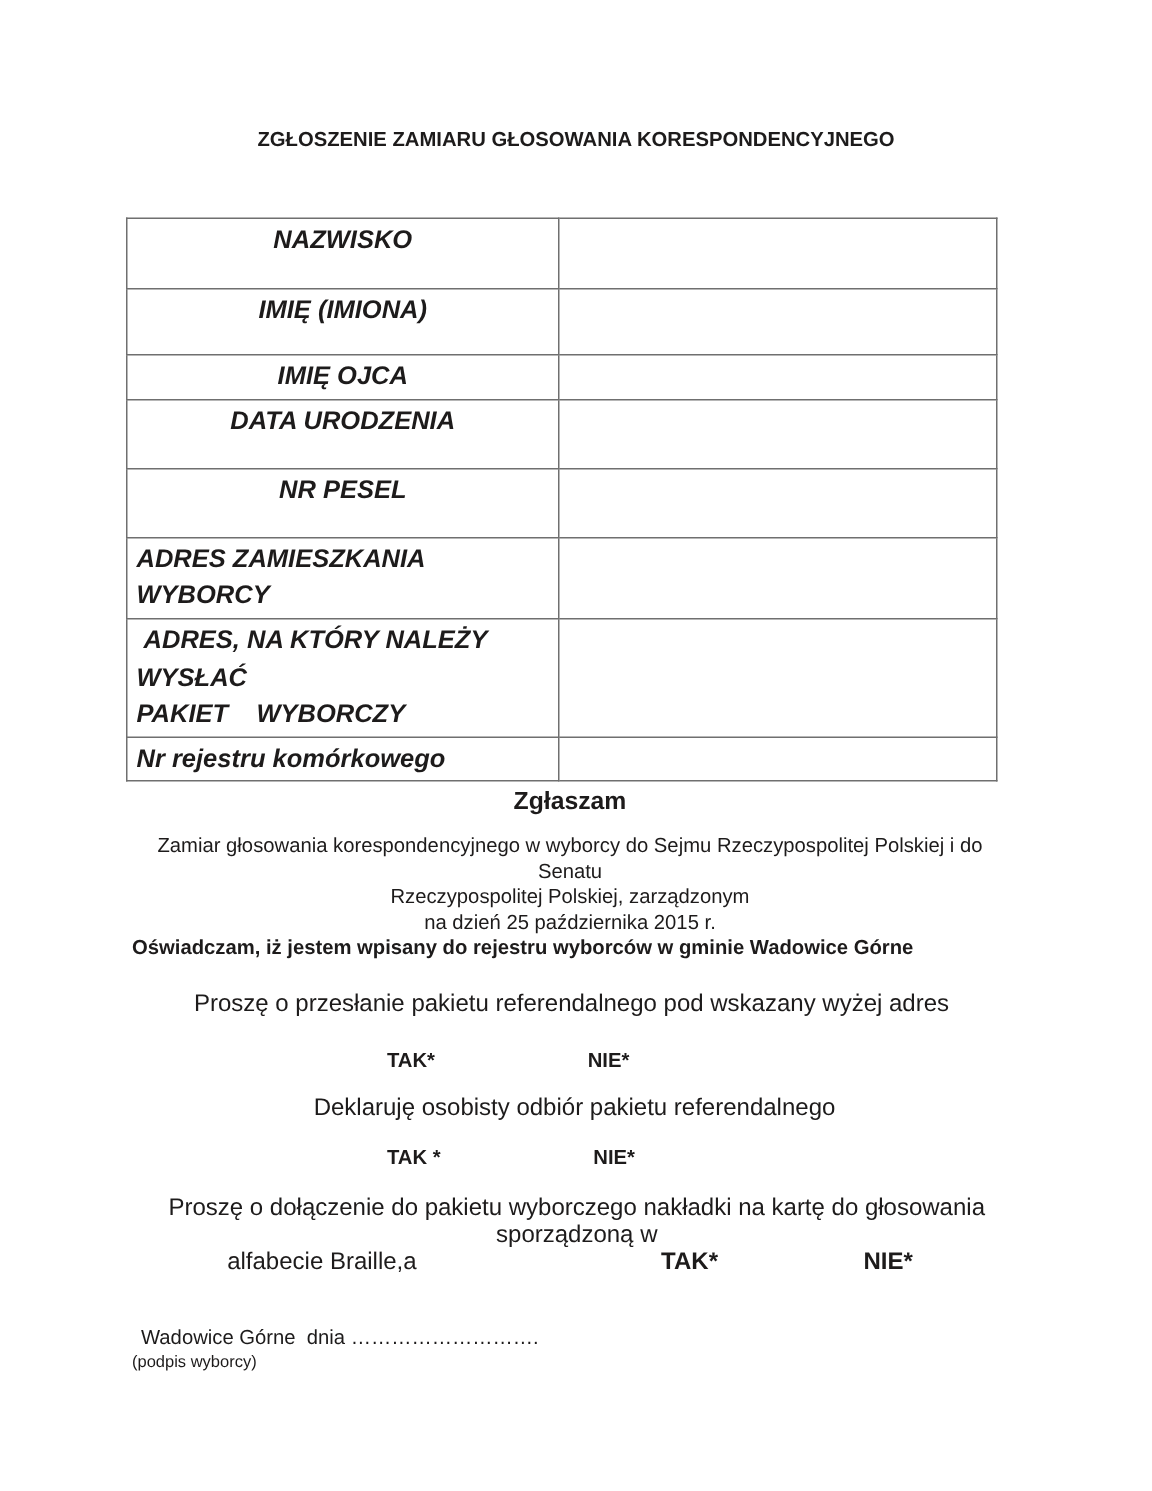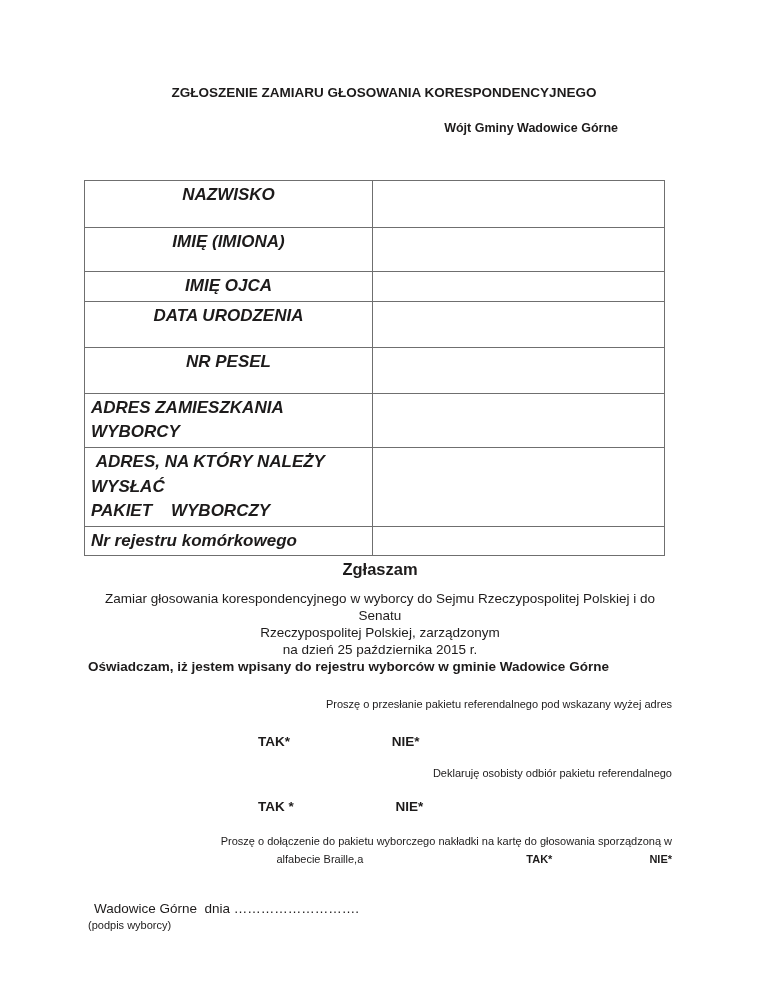--- a/index.html
+++ b/index.html
@@ -79,23 +79,23 @@
     margin-top: 11px;
     font-size: 13.5px;
     line-height: 17px;
     text-align: center;
   }
   .para .statement {
     text-align: left;
     font-weight: bold;
   }
   .question {
-    font-size: 11px;
-    line-height: 17px;
-    text-align: right;
+    font-size: 16px;
+    line-height: 17px;
+    text-align: center;
   }
   .q1 { margin-top: 21px; padding-left: 2px; }
   .q2 { margin-top: 15px; padding-left: 6px; }
   .q3 { margin-top: 17px; line-height: 18px; }
   .q3 .line1 { padding-left: 9px; }
   .yesno {
     font-weight: bold;
     font-size: 13.5px;
     line-height: 17px;
   }
@@ -128,21 +128,20 @@
     line-height: 13px;
   }
 </style>
 </head>
 <body>
 
 <div class="page">
 
   <div class="doc-title">ZGŁOSZENIE ZAMIARU GŁOSOWANIA KORESPONDENCYJNEGO</div>
 
-  <div class="addressee">Wójt Gminy Wadowice Górne</div>
 
   <div class="content">
 
     <table class="applicant">
       <tbody>
         <tr class="ctr r0">
           <td class="label-cell">NAZWISKO</td>
           <td class="value-cell"></td>
         </tr>
         <tr class="ctr r1">

